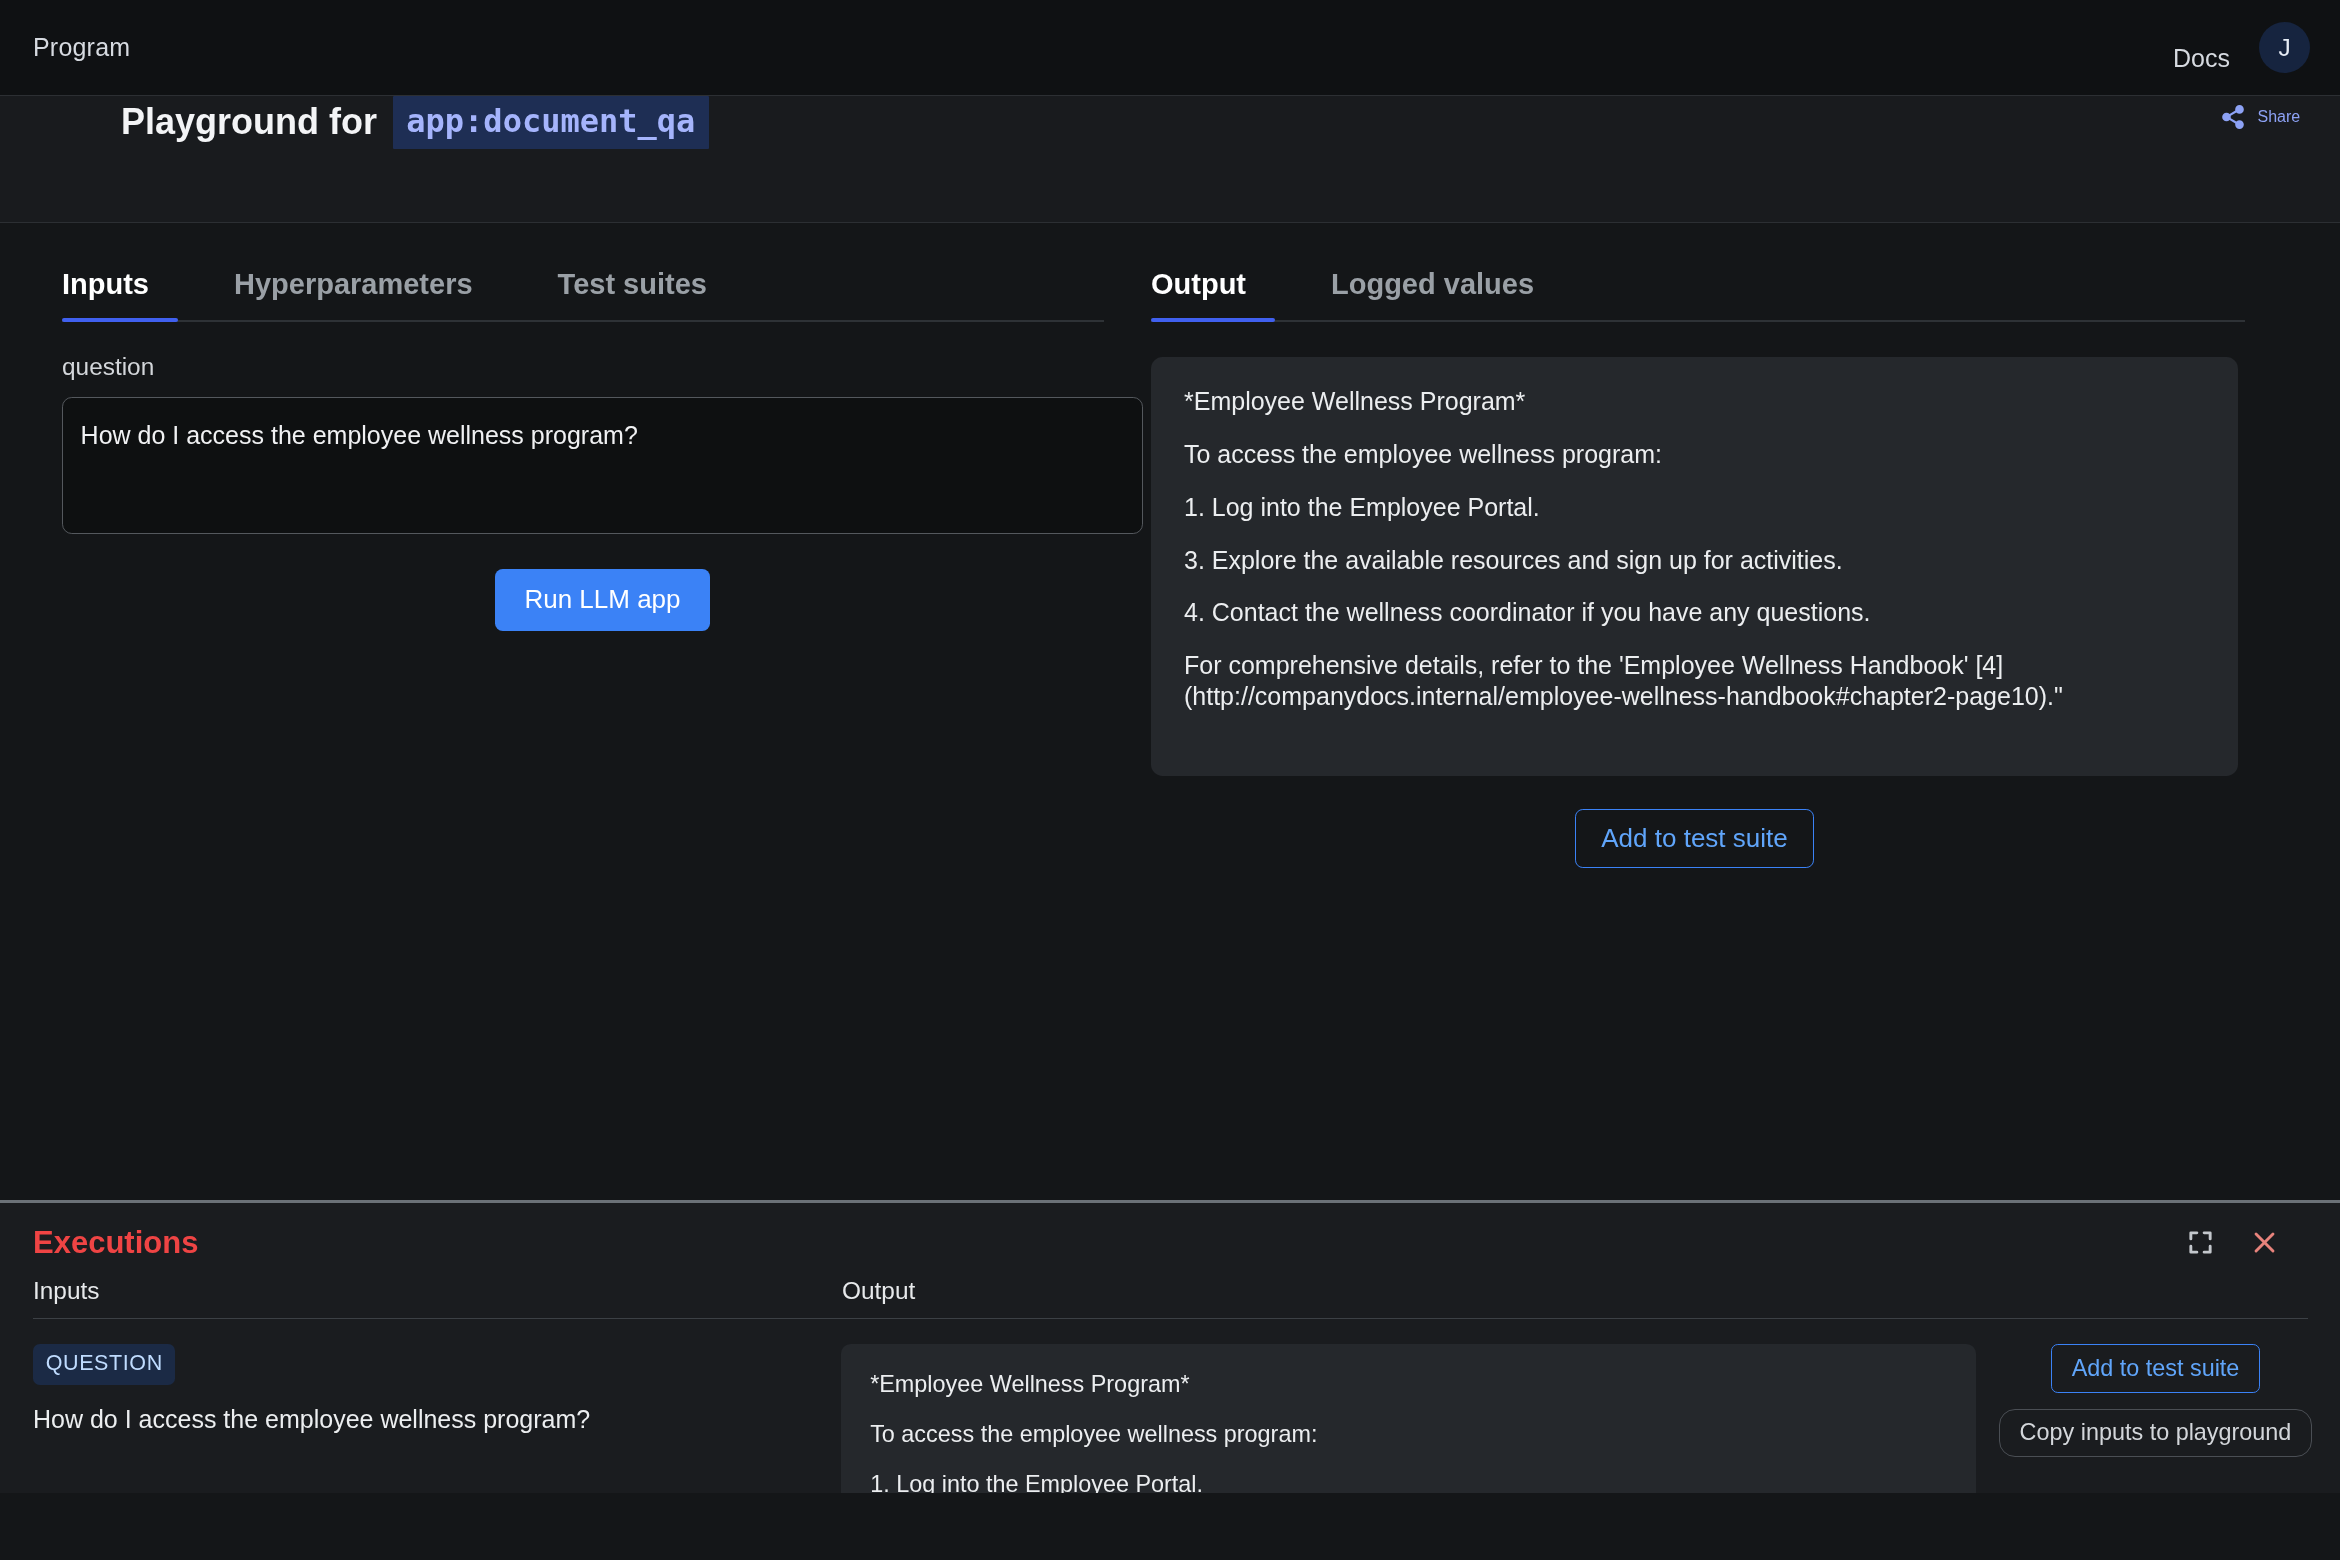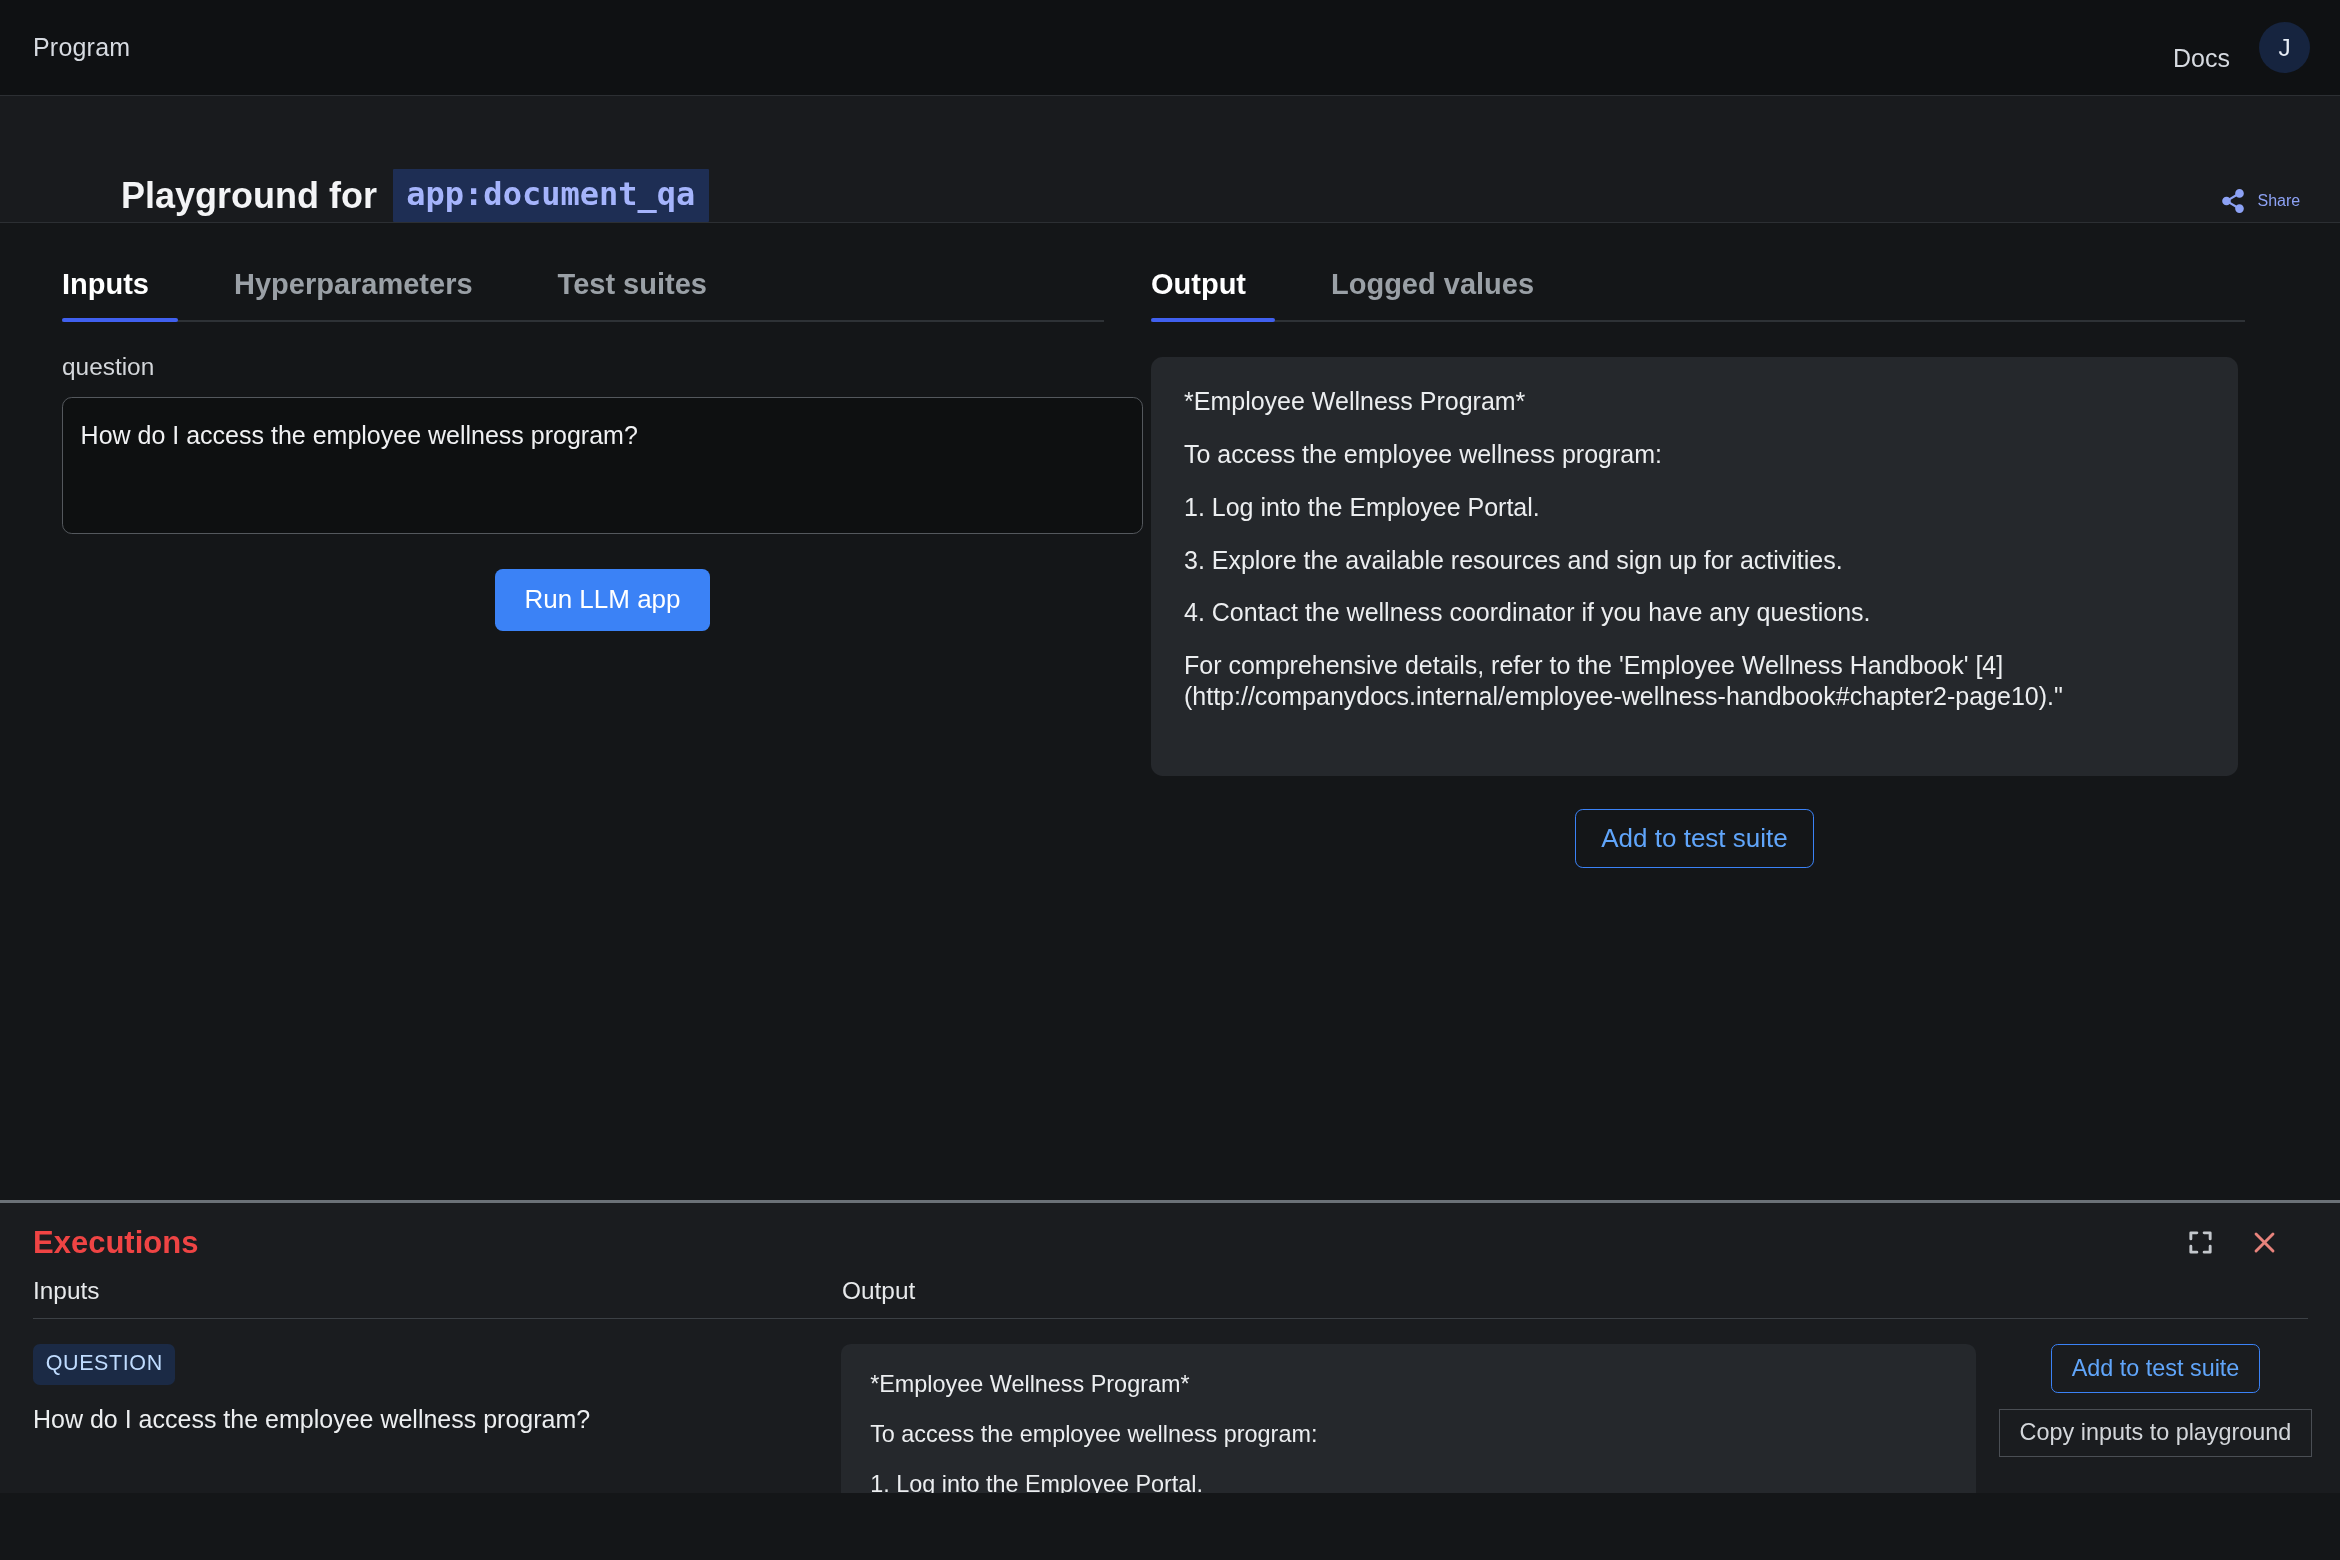--- a/index.html
+++ b/index.html
@@ -44,21 +44,21 @@
     display: flex; align-items: center; justify-content: center;
     font-size: 24.4px;
   }
 
   
   .pageheader {
     height: 127px;
     background: #191b1e;
     border-bottom: 1px solid #2c2f33;
     display: flex;
-    align-items: flex-end;
+    align-items: flex-start;
     padding: 0 31px 0 121px;
   }
   .page-title {
     font-size: 36px;
     font-weight: bold;
     color: #f3f4f6;
     display: flex;
     align-items: center;
     gap: 15.6px;
   }
@@ -296,21 +296,21 @@
     color: #60a5fa;
     font-family: inherit;
     font-size: 23.4px;
     padding: 9.8px 19.5px;
     cursor: pointer;
     white-space: nowrap;
   }
   .small-btn-gray {
     background: transparent;
     border: 1px solid #4a4e54;
-    border-radius: 0;
+    border-radius: 16px;
     color: #d3d6da;
     font-family: inherit;
     font-size: 23.4px;
     padding: 9.8px 19.5px;
     cursor: pointer;
     white-space: nowrap;
   }
 </style>
 </head>
 <body>

